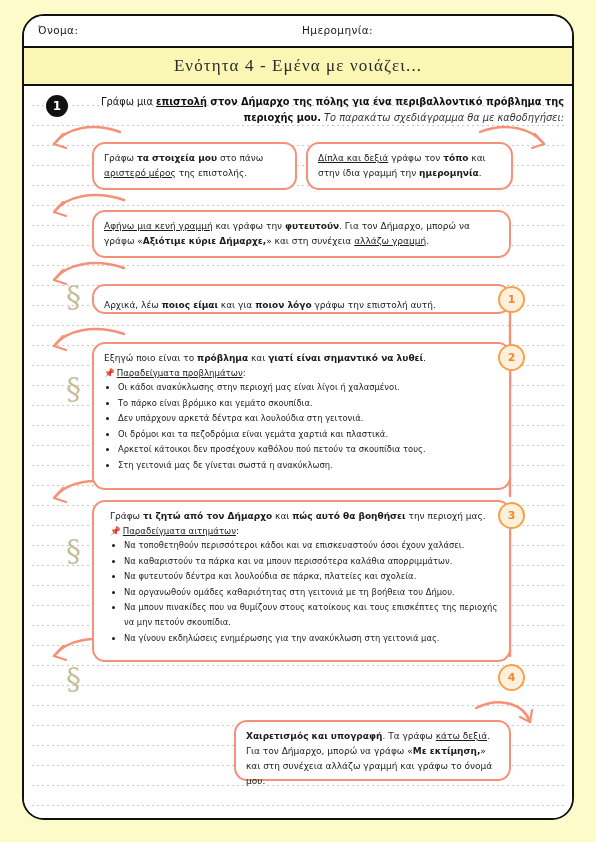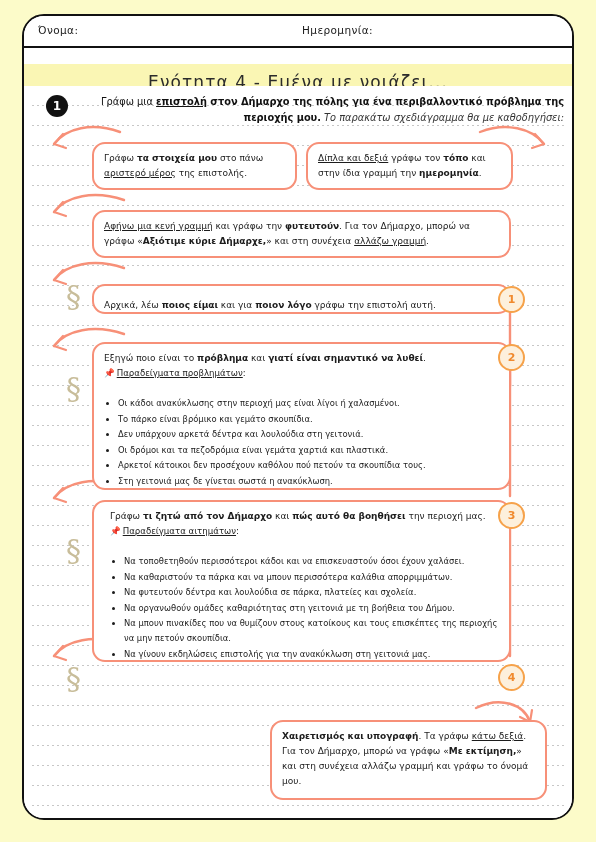--- a/index.html
+++ b/index.html
@@ -37,26 +37,26 @@
   .hdr-name{
     position:absolute;left:14px;top:8px;
     font-size:10.5px;color:#1a1a1a;letter-spacing:.4px;
   }
   .hdr-date{
     position:absolute;left:278px;top:8px;
     font-size:10.5px;color:#1a1a1a;letter-spacing:.4px;
   }
   
   .title-band{
-    position:absolute;left:0;top:48px;
+    position:absolute;left:0;top:32px;
     width:100%;height:38px;
     background:#FAF6B4;
     border-bottom:2.5px solid #111111;
     box-sizing:border-box;
-    display:flex;align-items:center;justify-content:center;
+    display:flex;align-items:center;justify-content:center;font-family:Liberation Serif, serif;
   }
   .title-band h1{
     margin:0;
     font-size:17px;font-weight:400;
     color:#2b2b2b;letter-spacing:1.1px;
   }
   
   .sheet{
     position:absolute;left:0;top:70px;
     width:100%;height:733px;
@@ -103,21 +103,21 @@
     border-radius:13px;
     background:#ffffff;
     box-sizing:border-box;
     padding:7px 10px;
   }
   .box p{
     margin:0;
     font-size:9px;line-height:15px;color:#1c1c1c;
   }
   .box p b{font-weight:700;}
-  .box ul{margin:18px 0 0 0;padding-left:14px;}
+  .box ul{margin:2px 0 0 0;padding-left:14px;}
   .box li{
     font-size:8.4px;line-height:14.6px;color:#1c1c1c;
     margin-bottom:1px;
   }
   .sub{
     display:block;margin:2px 0 1px 0;
     font-size:8.6px;color:#1c1c1c;
   }
   .pin{font-size:8.6px;margin-right:2px;}
 
@@ -261,30 +261,30 @@
           </p>
           <span class="sub">
             <span class="pin">📌</span><span class="u">Παραδείγματα αιτημάτων</span><span>:</span>
           </span>
           <ul>
             <li>Να τοποθετηθούν περισσότεροι κάδοι και να επισκευαστούν όσοι έχουν χαλάσει.</li>
             <li>Να καθαριστούν τα πάρκα και να μπουν περισσότερα καλάθια απορριμμάτων.</li>
             <li>Να φυτευτούν δέντρα και λουλούδια σε πάρκα, πλατείες και σχολεία.</li>
             <li>Να οργανωθούν ομάδες καθαριότητας στη γειτονιά με τη βοήθεια του Δήμου.</li>
             <li>Να μπουν πινακίδες που να θυμίζουν στους κατοίκους και τους επισκέπτες της περιοχής να μην πετούν σκουπίδια.</li>
-            <li>Να γίνουν εκδηλώσεις επιστολής για την ανακύκλωση στη γειτονιά μας.</li>
+            <li>Να γίνουν εκδηλώσεις ενημέρωσης για την ανακύκλωση στη γειτονιά μας.</li>
           </ul>
         </div>
         <div class="num-badge" style="left:474px;top:416px;">3</div>
 
         <span class="para-mark" style="left:42px;top:578px;">§</span>
 
         <div class="num-badge" style="left:474px;top:578px;">4</div>
 
-        <div class="box" style="left:210px;top:634px;width:277px;height:80px;margin-left:36px;">
+        <div class="box" style="left:210px;top:634px;width:277px;height:61px;">
           <p>
             <b>Χαιρετισμός και υπογραφή</b><span>. Τα γράφω </span><span class="u">κάτω δεξιά</span><span>. Για τον Δήμαρχο, μπορώ να γράφω «</span><b>Με εκτίμηση,</b><span>» και στη συνέχεια αλλάζω γραμμή και γράφω το όνομά μου.</span>
           </p>
         </div>
 
       </div>
     </div>
   </div>
 </div>
 

